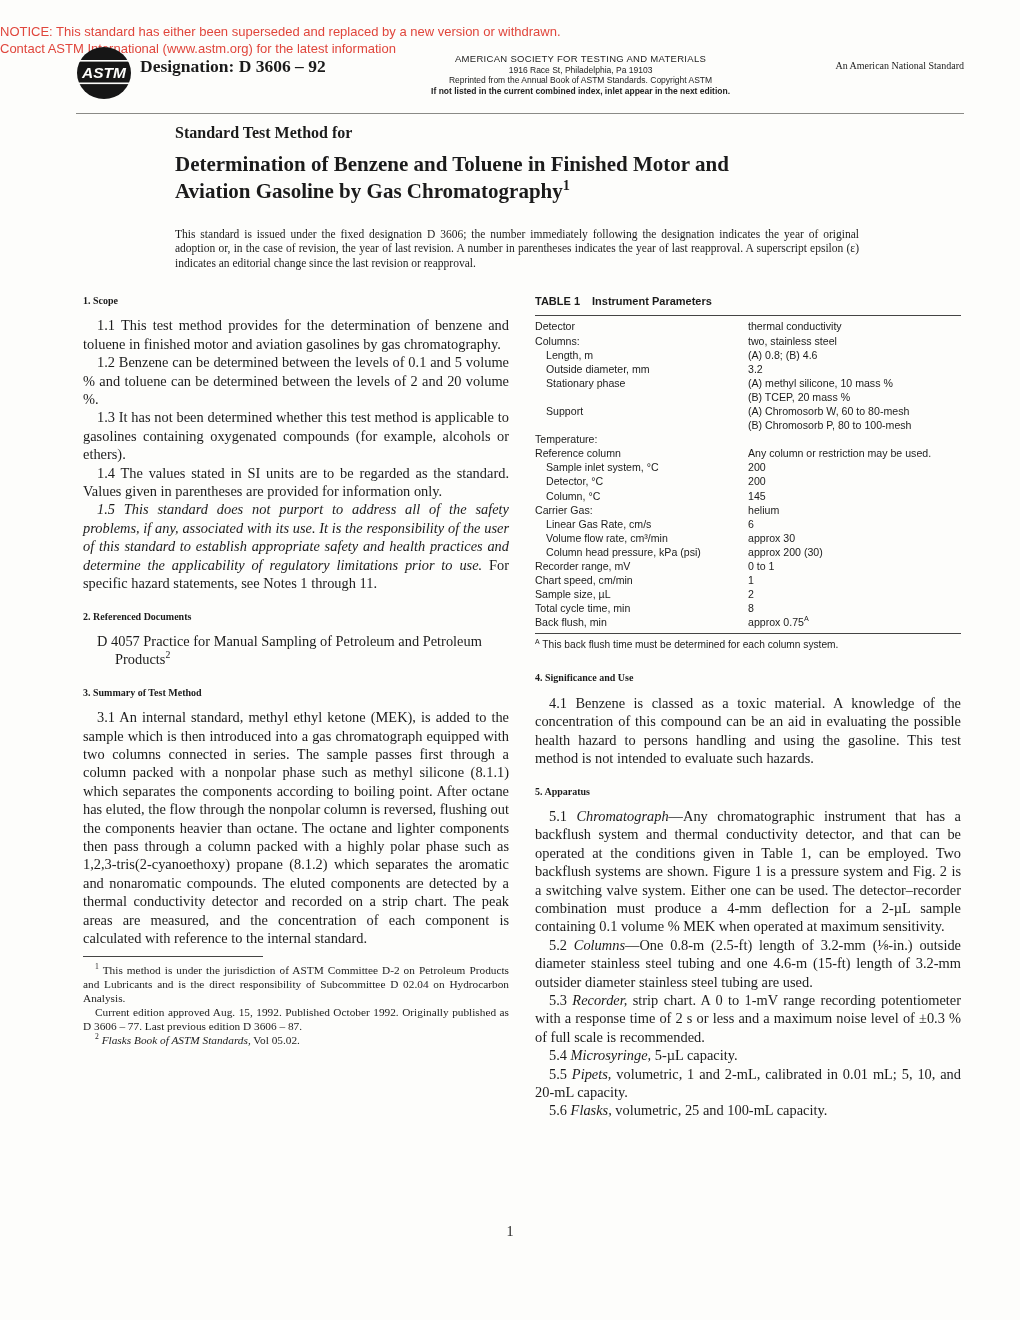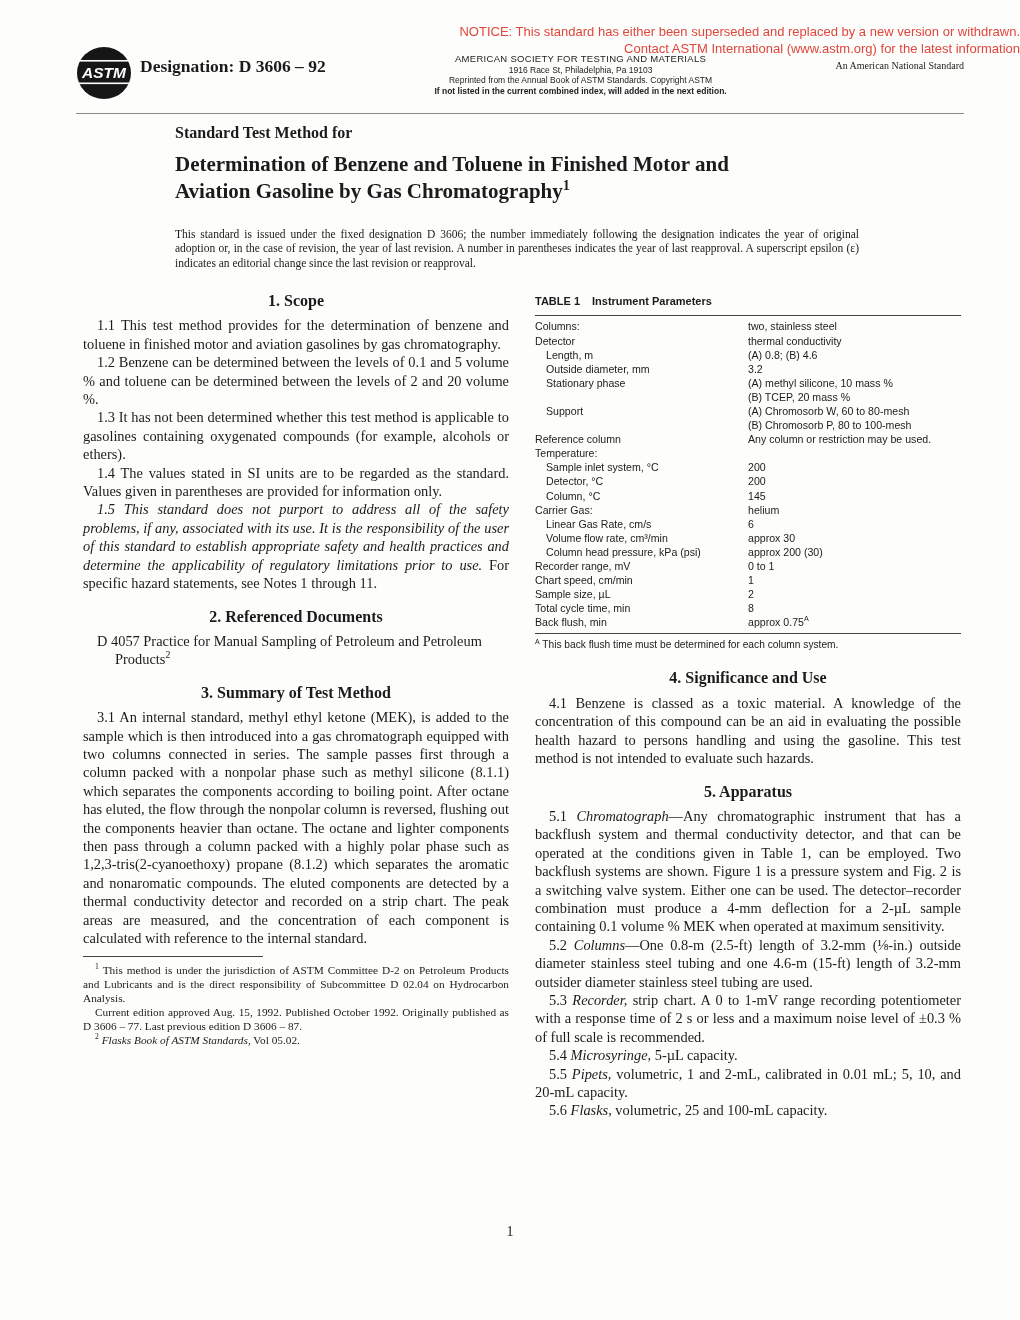--- a/index.html
+++ b/index.html
@@ -5,21 +5,21 @@
   * { box-sizing: border-box; }
   html,body { margin:0; padding:0; }
   body { background:#e9e9e6; font-family:"Liberation Serif", serif; }
   .page {
     position:relative; width:1020px; height:1320px; margin:0 auto;
     background:#fdfdfb; color:#1b1b1b; overflow:hidden;
   }
 
   
   .notice {
-    position:absolute; top:24px; left:0; width:100%; text-align:right;
+    position:absolute; top:24px; left:0; width:100%; text-align:left;
     font-family:"Liberation Sans", sans-serif; font-size:13px; line-height:16.5px;
   }
 
   
   .header { position:absolute; top:46px; left:76px; right:56px; display:flex; align-items:flex-start; }
   .logo { flex:0 0 auto; width:56px; height:54px; }
   .designation { font-weight:bold; font-size:17.5px; margin:10px 0 0 8px; white-space:nowrap; }
   .society {
     flex:1 1 auto; text-align:center; font-family:"Liberation Sans", sans-serif;
     font-size:8.5px; line-height:10.5px; color:#222; padding-top:8px;
@@ -35,21 +35,21 @@
   .t2 { font-size:21px; line-height:27px; }
   .disclaimer {
     position:absolute; left:175px; top:227px; width:684px;
     font-size:11.5px; line-height:14.4px; text-align:justify;
   }
 
   
   .columns { position:absolute; top:292px; left:83px; width:878px; display:flex; gap:26px; }
   .col { width:426px; font-size:14.4px; line-height:18.4px; text-align:justify; }
   .col > :first-child { margin-top:0; }
-  h3.sec { font-size:16px; font-weight:bold; margin:15px 0 6px; text-align:center; }
+  h3.sec { font-size:10px; font-weight:bold; margin:15px 0 6px; text-align:left; }
   p.bp { margin:0; text-indent:14px; }
   .it { font-style:italic; }
   .ref-entry { margin:0 0 0 14px; padding-left:18px; text-indent:-18px; text-align:left; }
   sup { font-size:68%; vertical-align:super; line-height:0; }
 
   
   .footnotes { margin-top:9px; font-size:11.3px; line-height:14px; }
   .fn-rule { width:180px; border-top:1px solid #444; margin-bottom:6px; }
   .fn { margin:0; text-indent:12px; }
 
@@ -83,21 +83,21 @@
         <rect x="3" y="14" width="50" height="1.6" fill="#fdfdfb"></rect>
         <rect x="1.5" y="36.5" width="53" height="1.6" fill="#fdfdfb"></rect>
         <text x="28" y="32" font-family="Liberation Sans, sans-serif" font-size="15.5" font-weight="bold" font-style="italic" fill="#fdfdfb" text-anchor="middle">ASTM</text>
       </svg>
     </div>
     <div class="designation">Designation: D 3606 – 92</div>
     <div class="society">
       <div class="s1">AMERICAN SOCIETY FOR TESTING AND MATERIALS</div>
       <div class="s2">1916 Race St, Philadelphia, Pa 19103</div>
       <div class="s3">Reprinted from the Annual Book of ASTM Standards. Copyright ASTM</div>
-      <div class="s4">If not listed in the current combined index, will added in the next edition.</div>
+      <div class="s4">If not listed in the current combined index, inlet appear in the next edition.</div>
     </div>
     <div class="natl">An American National Standard</div>
   </div>
   <div class="header-rule"></div>
 
   <div class="title-block">
     <div class="t1">Standard Test Method for</div>
     <div class="t2">
       <span>Determination of Benzene and Toluene in Finished Motor and</span><br>
       <span>Aviation Gasoline by Gas Chromatography</span><sup>1</sup>
@@ -130,27 +130,27 @@
       </div>
     </div>
 
     <div class="col">
       <div class="tbl">
         <div class="tbl-title">
           <span class="tbl-no">TABLE 1</span><span>Instrument Parameters</span>
         </div>
         <div class="tbl-body" id="table-rows">
             <div class="tr ind-0">
+              <div class="td-label">Detector</div>
+              <div class="td-value">thermal conductivity</div>
+            </div>
+            <div class="tr ind-0">
               <div class="td-label">Columns:</div>
               <div class="td-value">two, stainless steel</div>
             </div>
-            <div class="tr ind-0">
-              <div class="td-label">Detector</div>
-              <div class="td-value">thermal conductivity</div>
-            </div>
             <div class="tr ind-1">
               <div class="td-label">Length, m</div>
               <div class="td-value">(A) 0.8; (B) 4.6</div>
             </div>
             <div class="tr ind-1">
               <div class="td-label">Outside diameter, mm</div>
               <div class="td-value">3.2</div>
             </div>
             <div class="tr ind-1">
               <div class="td-label">Stationary phase</div>
@@ -162,26 +162,26 @@
             </div>
             <div class="tr ind-1">
               <div class="td-label">Support</div>
               <div class="td-value">(A) Chromosorb W, 60 to 80-mesh</div>
             </div>
             <div class="tr ind-1">
               <div class="td-label"></div>
               <div class="td-value">(B) Chromosorb P, 80 to 100-mesh</div>
             </div>
             <div class="tr ind-0">
+              <div class="td-label">Temperature:</div>
+              <div class="td-value"></div>
+            </div>
+            <div class="tr ind-0">
               <div class="td-label">Reference column</div>
               <div class="td-value">Any column or restriction may be used.</div>
-            </div>
-            <div class="tr ind-0">
-              <div class="td-label">Temperature:</div>
-              <div class="td-value"></div>
             </div>
             <div class="tr ind-1">
               <div class="td-label">Sample inlet system, °C</div>
               <div class="td-value">200</div>
             </div>
             <div class="tr ind-1">
               <div class="td-label">Detector, °C</div>
               <div class="td-value">200</div>
             </div>
             <div class="tr ind-1">

